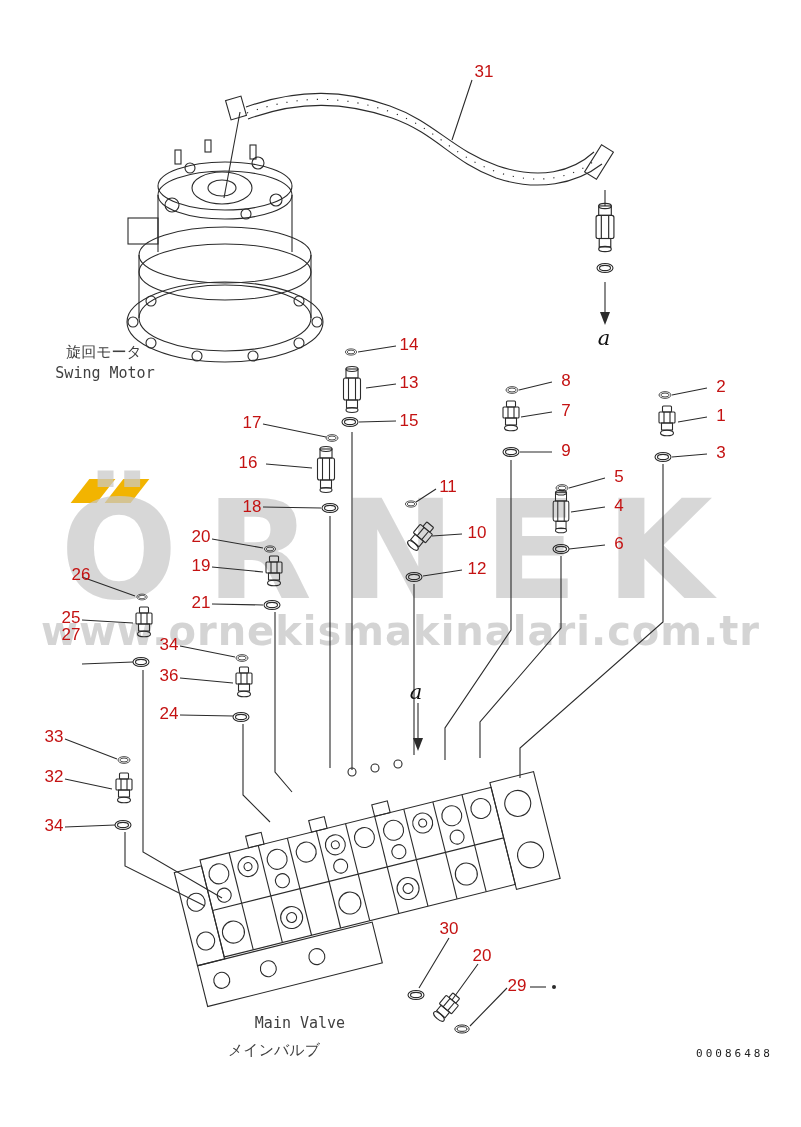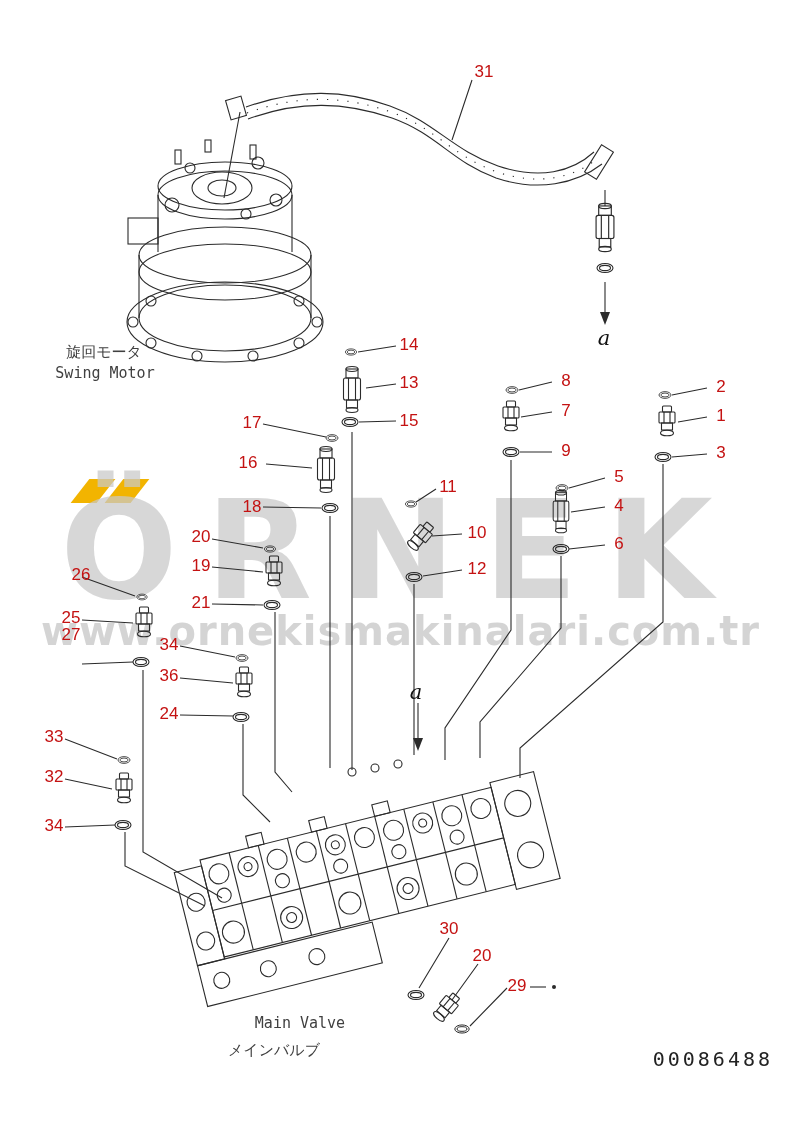--- a/index.html
+++ b/index.html
@@ -24,21 +24,21 @@
 
   
   .callout { position:absolute; z-index:3; transform:translate(-50%,-50%);
              color:var(--callout,#c41212); font-size:17px; line-height:1;
              font-family:"Liberation Sans", sans-serif; }
   .label { position:absolute; z-index:3; transform:translate(-50%,-50%);
            font-family:"DejaVu Sans Mono", monospace; font-size:15px; color:#404040; white-space:nowrap; }
   .ref-a { position:absolute; z-index:3; transform:translate(-50%,-50%);
            font-family:"DejaVu Serif", serif; font-style:italic; font-size:21px; color:#111; }
   .doc-number { position:absolute; z-index:3; right:28px; top:1047px;
-                font-family:"DejaVu Sans Mono", monospace; font-size:20px; letter-spacing:3px; color:#222; }
+                font-family:"DejaVu Sans Mono", monospace; font-size:11px; letter-spacing:3px; color:#222; }
 </style>
 </head>
 <body>
 
 <div class="page">
 
   <div class="wm">
     <div class="wm-accent" style="left:80px; top:479px;"></div>
     <div class="wm-accent" style="left:114px; top:479px;"></div>
     <div class="wm-title">ÖRNEK</div>

